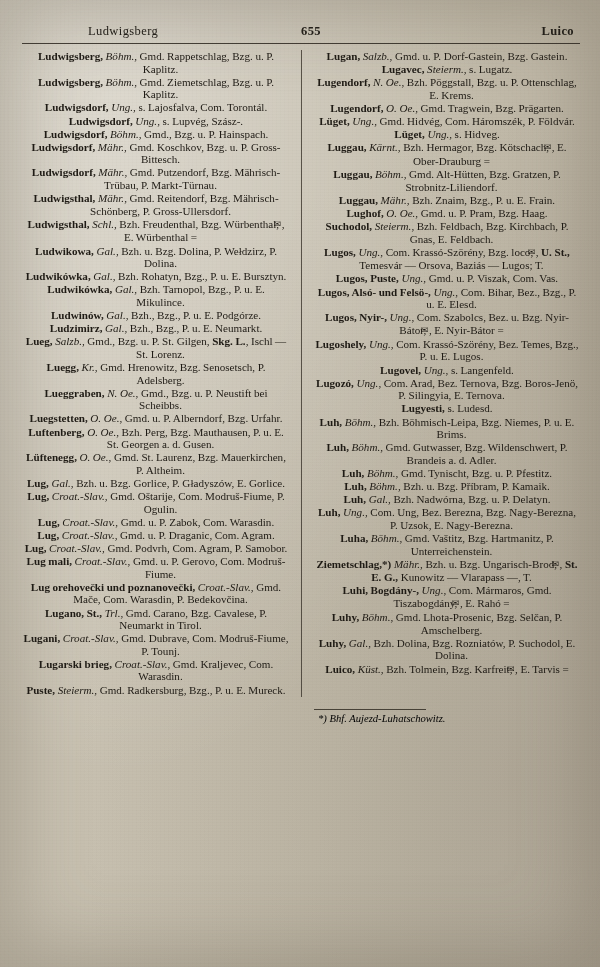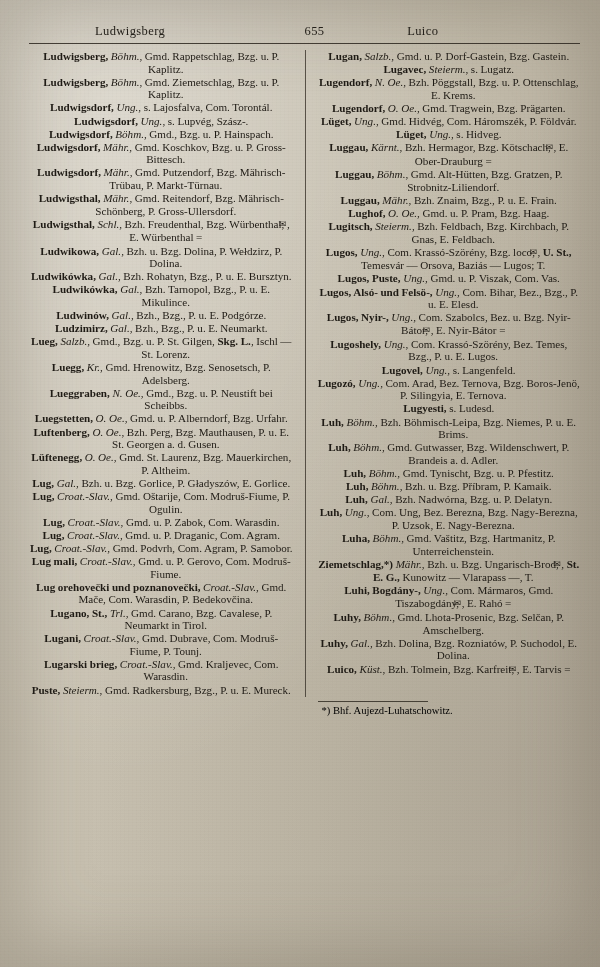--- a/index.html
+++ b/index.html
@@ -35,34 +35,34 @@
   }
   #vignette {
     position: absolute;
     inset: 0;
     pointer-events: none;
     box-shadow: inset 0 0 70px 18px rgba(95,85,70,0.30);
   }
   .content {
     position: relative;
     z-index: 2;
-    padding: 24px 20px 0 29px;
+    padding: 24px 20px 0 22px;
   }
   
   .runhead {
     display: flex;
     align-items: baseline;
     font-size: 12.5px;
     letter-spacing: 0.4px;
     color: #24201a;
     padding: 0 6px 2px 6px;
   }
   .runhead .left  { width: 38%; text-align: left; padding-left: 60px; }
-  .runhead .mid   { width: 24%; text-align: center; font-weight: normal; }
-  .runhead .right { width: 38%; text-align: left; padding-left: 40px;}
+  .runhead .mid   { width: 24%; text-align: center; font-weight: bold; }
+  .runhead .right { width: 38%; text-align: right; padding-left: 40px; font-weight: bold;}
   .rule {
     border: 0;
     border-top: 1.6px solid #2a251d;
     margin: 2px 0 6px 0;
     opacity: 0.85;
   }
   .columns {
     display: flex;
     position: relative;
   }
@@ -94,21 +94,22 @@
   b { font-weight: bold; }
   i { font-style: italic; }
   .sym {
     display: inline-block;
     font-family: "DejaVu Sans", sans-serif;
     font-size: 9px;
     transform: translateY(-1px);
     letter-spacing: -0.5px;
   }
   .footnote-wrap {
-    margin-top: 4px;
+    margin-top: 12px;
+    font-style: italic;
   }
   .fnrule {
     width: 42%;
     border: 0;
     border-top: 1.2px solid #2a251d;
     margin: 3px 0 3px 0;
     opacity: 0.8;
   }
   .footnote {
     font-size: 10.6px;
@@ -171,21 +172,21 @@
           <p class="entry"><b>Lugan,</b> <i>Salzb.</i>, Gmd. u. P. Dorf-Gastein, Bzg. Gastein.</p>
           <p class="entry"><b>Lugavec,</b> <i>Steierm.</i>, s. Lugatz.</p>
           <p class="entry"><b>Lugendorf,</b> <i>N. Oe.</i>, Bzh. Pöggstall, Bzg. u. P. Ottenschlag, E. Krems.</p>
           <p class="entry"><b>Lugendorf,</b> <i>O. Oe.</i>, Gmd. Tragwein, Bzg. Prägarten.</p>
           <p class="entry"><b>Lüget,</b> <i>Ung.</i>, Gmd. Hidvég, Com. Háromszék, P. Földvár.</p>
           <p class="entry"><b>Lüget,</b> <i>Ung.</i>, s. Hidveg.</p>
           <p class="entry"><b>Luggau,</b> <i>Kärnt.</i>, Bzh. Hermagor, Bzg. Kötschach, <span class="sym">✉</span>, E. Ober-Drauburg =</p>
           <p class="entry"><b>Luggau,</b> <i>Böhm.</i>, Gmd. Alt-Hütten, Bzg. Gratzen, P. Strobnitz-Liliendorf.</p>
           <p class="entry"><b>Luggau,</b> <i>Mähr.</i>, Bzh. Znaim, Bzg., P. u. E. Frain.</p>
           <p class="entry"><b>Lughof,</b> <i>O. Oe.</i>, Gmd. u. P. Pram, Bzg. Haag.</p>
-          <p class="entry"><b>Lugitsch,</b> <i>Steierm.</i>, Bzh. Feldbach, Bzg. Kirchbach, P. Gnas, E. Feldbach.</p>
+          <p class="entry"><b>Suchodol,</b> <i>Steierm.</i>, Bzh. Feldbach, Bzg. Kirchbach, P. Gnas, E. Feldbach.</p>
           <p class="entry"><b>Lugos,</b> <i>Ung.</i>, Com. Krassó-Szörény, Bzg. loco, <span class="sym">✉</span>, <b>U. St.,</b> Temesvár — Orsova, Baziás — Lugos; T.</p>
           <p class="entry"><b>Lugos, Puste,</b> <i>Ung.</i>, Gmd. u. P. Viszak, Com. Vas.</p>
           <p class="entry"><b>Lugos, Alsó- und Felsö-,</b> <i>Ung.</i>, Com. Bihar, Bez., Bzg., P. u. E. Elesd.</p>
           <p class="entry"><b>Lugos, Nyir-,</b> <i>Ung.</i>, Com. Szabolcs, Bez. u. Bzg. Nyir-Bátor, <span class="sym">✉</span>, E. Nyir-Bátor =</p>
           <p class="entry"><b>Lugoshely,</b> <i>Ung.</i>, Com. Krassó-Szörény, Bez. Temes, Bzg., P. u. E. Lugos.</p>
           <p class="entry"><b>Lugovel,</b> <i>Ung.</i>, s. Langenfeld.</p>
           <p class="entry"><b>Lugozó,</b> <i>Ung.</i>, Com. Arad, Bez. Ternova, Bzg. Boros-Jenö, P. Silingyia, E. Ternova.</p>
           <p class="entry"><b>Lugyesti,</b> s. Ludesd.</p>
           <p class="entry"><b>Luh,</b> <i>Böhm.</i>, Bzh. Böhmisch-Leipa, Bzg. Niemes, P. u. E. Brims.</p>
           <p class="entry"><b>Luh,</b> <i>Böhm.</i>, Gmd. Gutwasser, Bzg. Wildenschwert, P. Brandeis a. d. Adler.</p>

